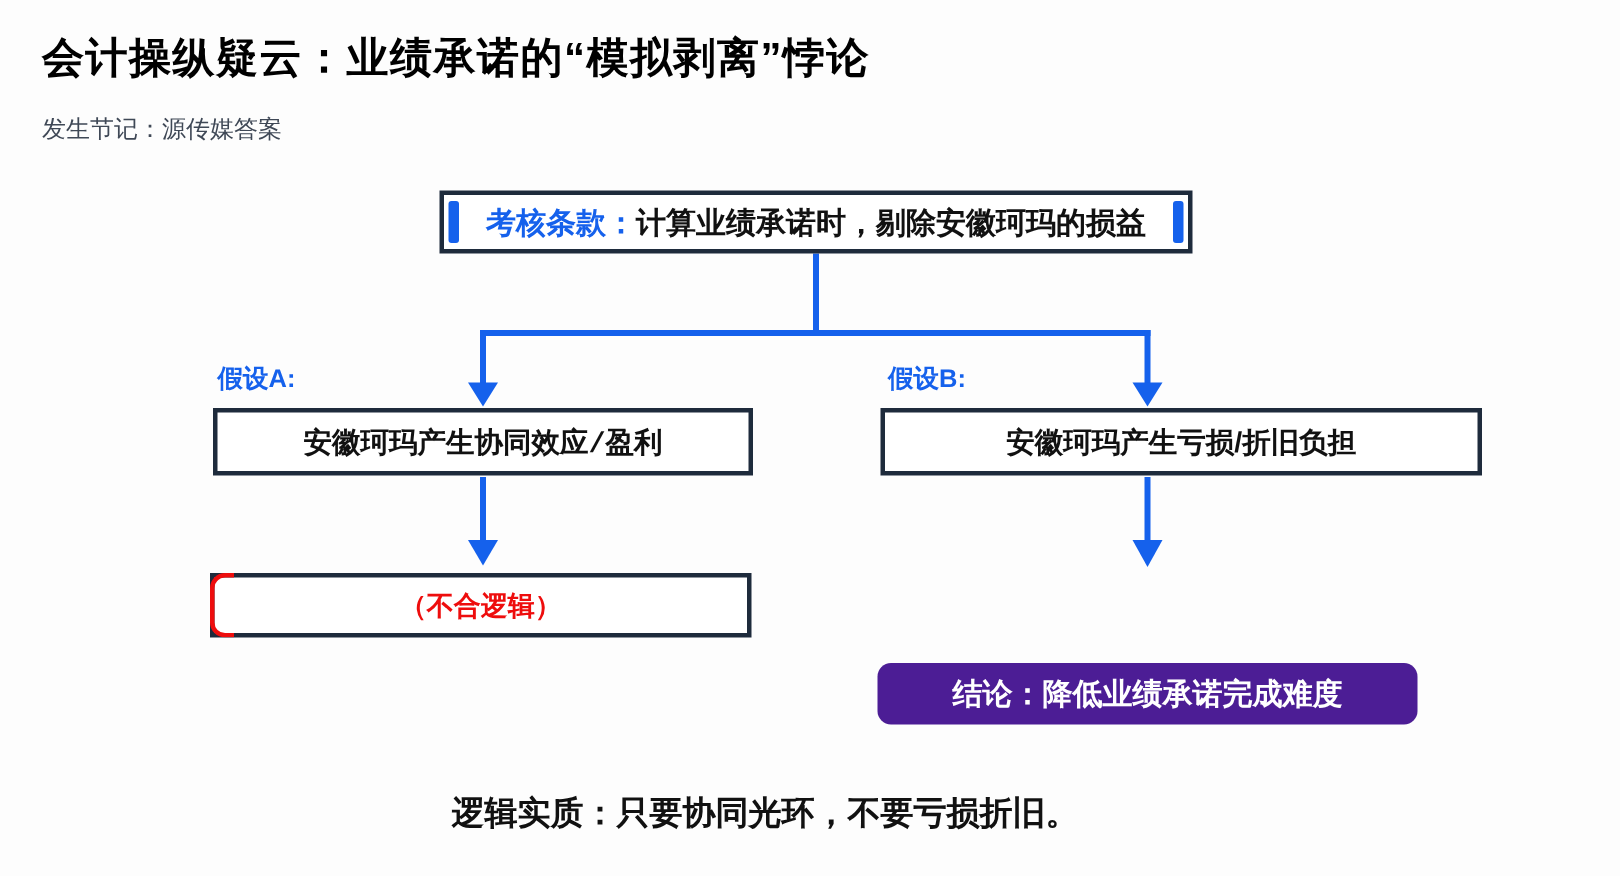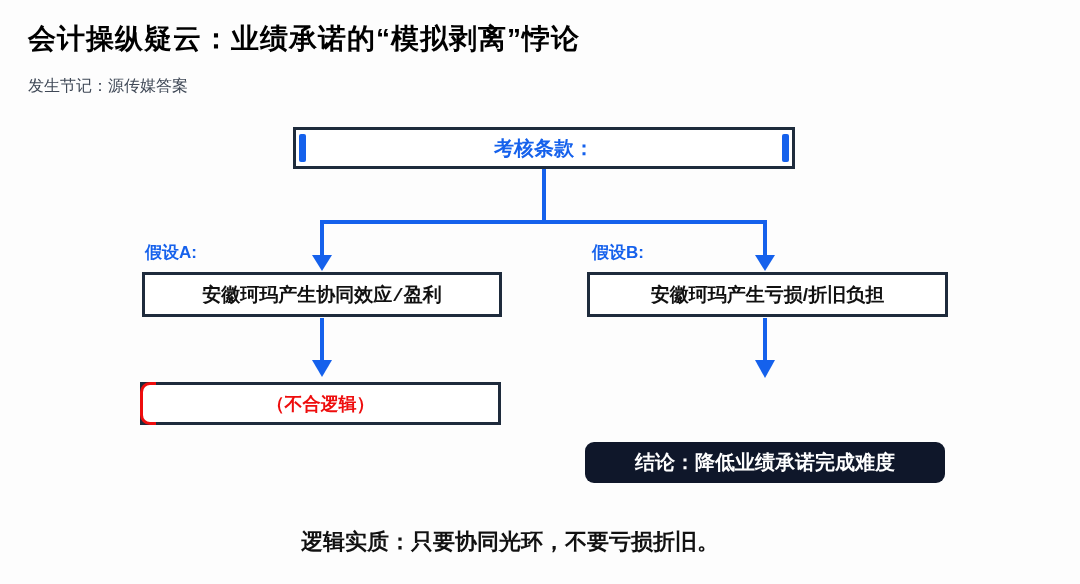--- a/index.html
+++ b/index.html
@@ -48,34 +48,34 @@
   .accent-bar.right{right:3px;}
   .root-prefix{color:#1561ec;}
   .branch-label{
     position:absolute;
     font-size:17px;font-weight:bold;color:#1561ec;white-space:nowrap;
   }
   .branch-label.a{left:145px;top:241px;}
   .branch-label.b{left:592px;top:241px;}
   .hyp-box{font-size:19px;font-weight:bold;color:#111111;z-index:2;}
   .hyp-box.a{left:142px;top:272px;width:360px;height:45px;font-family:Liberation Mono, monospace;}
-  .hyp-box.b{left:587px;top:272px;width:361px;height:45px;}
+  .hyp-box.b{left:587px;top:272px;width:401px;height:45px;}
   .result-box{font-size:18px;font-weight:bold;color:#111111;z-index:2;}
   .result-box.a{left:140px;top:382px;width:361px;height:43px;}
   .result-box.b{left:585px;top:383px;width:360px;height:44px;}
   .red-edge{
     position:absolute;left:-3px;top:-3px;bottom:-3px;width:16px;
     border:3px solid #ee0d0d;border-right:none;
     border-radius:10px 0 0 10px;
     box-sizing:border-box;
   }
   .note-red{color:#ee0d0d;}
   .conclusion-box{
     position:absolute;left:585px;top:442px;width:360px;height:41px;
-    background:#0f172a;border-radius:9px;
+    background:#4c1d95;border-radius:9px;
     display:flex;align-items:center;justify-content:center;
     font-size:20px;font-weight:bold;color:#ffffff;white-space:nowrap;
     z-index:2;
   }
   .footer-statement{
     position:absolute;left:0;top:527px;width:1020px;
     text-align:center;
     font-size:22px;font-weight:bold;color:#111111;white-space:nowrap;
   }
 </style>
@@ -103,20 +103,21 @@
     <polygon points="312,360 332,360 322,377" fill="#1561ec"></polygon>
 
     <path d="M765 318 L765 362" stroke="#1561ec" stroke-width="4" fill="none"></path>
     <polygon points="755,360 775,360 765,378" fill="#1561ec"></polygon>
   </svg>
 
   <div class="node root-box">
     <span class="accent-bar left"></span>
     <span class="accent-bar right"></span>
     <span class="root-prefix">考核条款：</span>
+      <span>计算业绩承诺时，剔除安徽珂玛的损益</span>
   </div>
 
   <div class="branch-label a">假设A:</div>
   <div class="branch-label b">假设B:</div>
 
   <div class="node hyp-box a">
     <span>安徽珂玛产生协同效应/盈利</span>
   </div>
   <div class="node hyp-box b">
     <span>安徽珂玛产生亏损/折旧负担</span>

